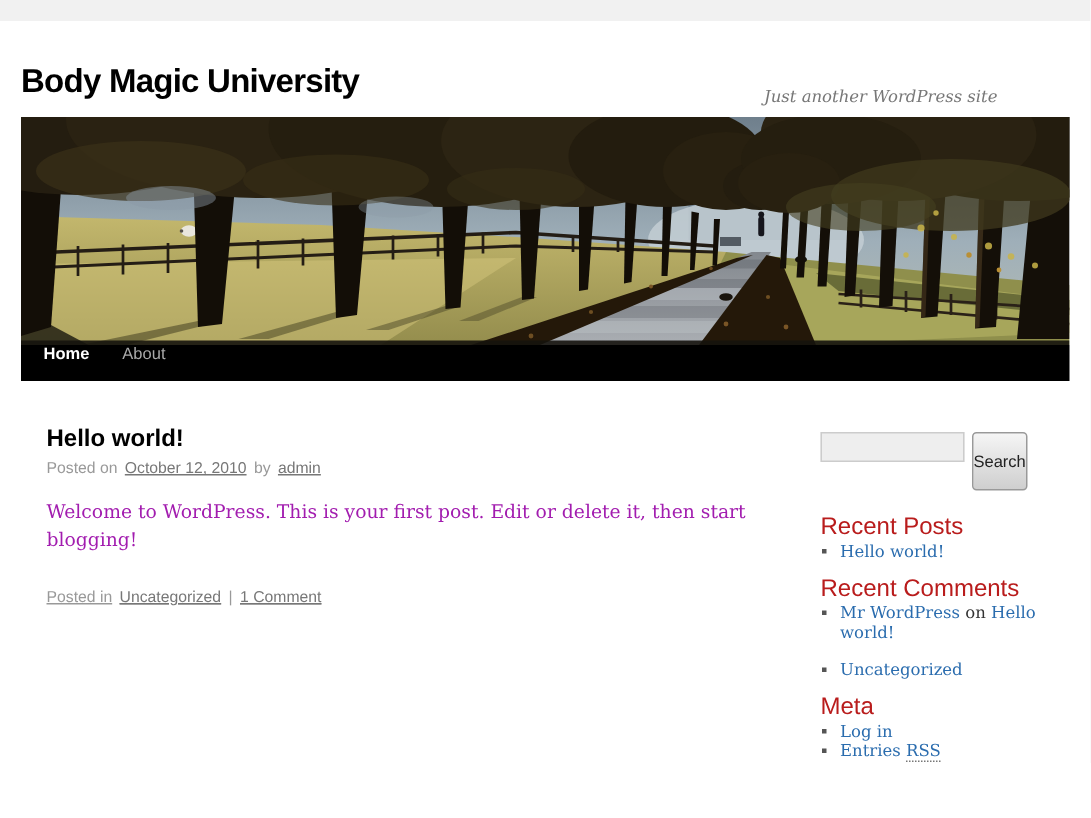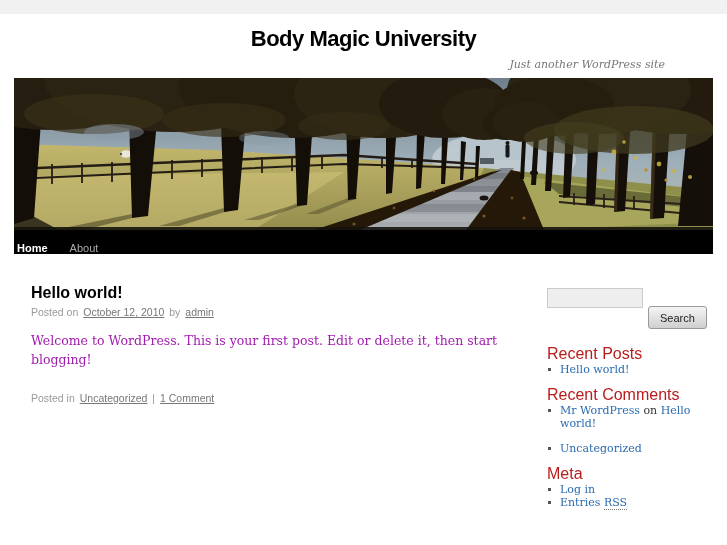--- a/index.html
+++ b/index.html
@@ -12,73 +12,71 @@
   #wrapper {
     background: #ffffff;
     margin-top: 14px;
     width: 727px;
     min-height: 531px;
     padding: 0 14px;
   }
   
   #masthead { position: relative; height: 64px; }
   #site-title {
-    margin: 0; padding-top: 12px;
+    margin: 0; padding-top: 27px;
     font-size: 22px; font-weight: bold; letter-spacing: -0.5px;
     color: #000;
-    text-align: center;
   }
   #site-title a { color: #000; text-decoration: none; }
   #site-description {
     position: absolute; top: 44px; right: 48px;
     font-family: "DejaVu Serif", serif;
     font-style: italic; font-size: 11px; color: #777;
   }
   #header-image { display: block; width: 699px; height: 152px; }
   
   #access {
     height: 24px; background: #000;
-    display: flex; align-items: flex-end;
-    padding-left: 3px; gap: 22px;
+    display: flex; align-items: flex-start;
+    padding-left: 15px; gap: 22px;
     font-size: 11px;
   }
   #access a { text-decoration: none; }
   #access a.current { color: #fff; font-weight: bold; }
   #access a.other { color: #a9a9a9; }
   
   #main { display: flex; padding-top: 30px; }
   #content { flex: 1 1 auto; margin-left: 17px; padding-right: 30px; }
   .entry-title { margin: 0 0 4px 0; font-size: 16px; font-weight: bold; color: #000; }
   .entry-title a { color: #000; text-decoration: none; }
   .entry-meta { font-size: 10.5px; color: #999; }
   .entry-meta a { color: #777; }
   .entry-meta > span { margin-right: 2px; }
   .entry-content {
     font-family: "DejaVu Serif", serif;
     font-size: 12.5px; color: #a21caf; line-height: 1.5;
     margin: 14px 0 22px 0;
   }
   .entry-utility { font-size: 10.5px; color: #999; }
   .entry-utility a { color: #777; text-decoration: underline; }
-  .entry-utility > span { margin-right: 2px; }
+  .entry-utility > span { margin-right: 2px; text-decoration: underline; }
   
   #sidebar { flex: 0 0 166px; width: 166px; }
   #searchform { display: flex; align-items: flex-start; margin: 4px 0 18px 0; }
   #search-field {
     width: 96px; height: 20px;
     background: #eeeeee; border: 1px solid #ccc;
     margin-right: 5px; font-size: 11px; padding: 2px 4px;
   }
   #search-submit {
-    height: 23px; padding: 2px 11px;
+    height: 39px; padding: 2px 0;
     font-size: 11px; color: #222;
     background: linear-gradient(#f5f5f5, #cfcfcf);
     border: 1px solid #999; border-radius: 3px;
     font-family: "Liberation Sans", sans-serif;
-    margin-top: 18px;
   }
   .widget { margin-bottom: 12px; }
   .widget-title { margin: 0 0 3px 0; font-size: 16px; font-weight: normal; color: #b91c1c; line-height: 13px; }
   .widget ul { list-style: none; margin: 0; padding: 0; }
   .widget li {
     position: relative; padding-left: 13px; margin: 0;
     font-family: "DejaVu Serif", serif;
     font-size: 11px; line-height: 13px; color: #333;
   }
   .widget li::before {

